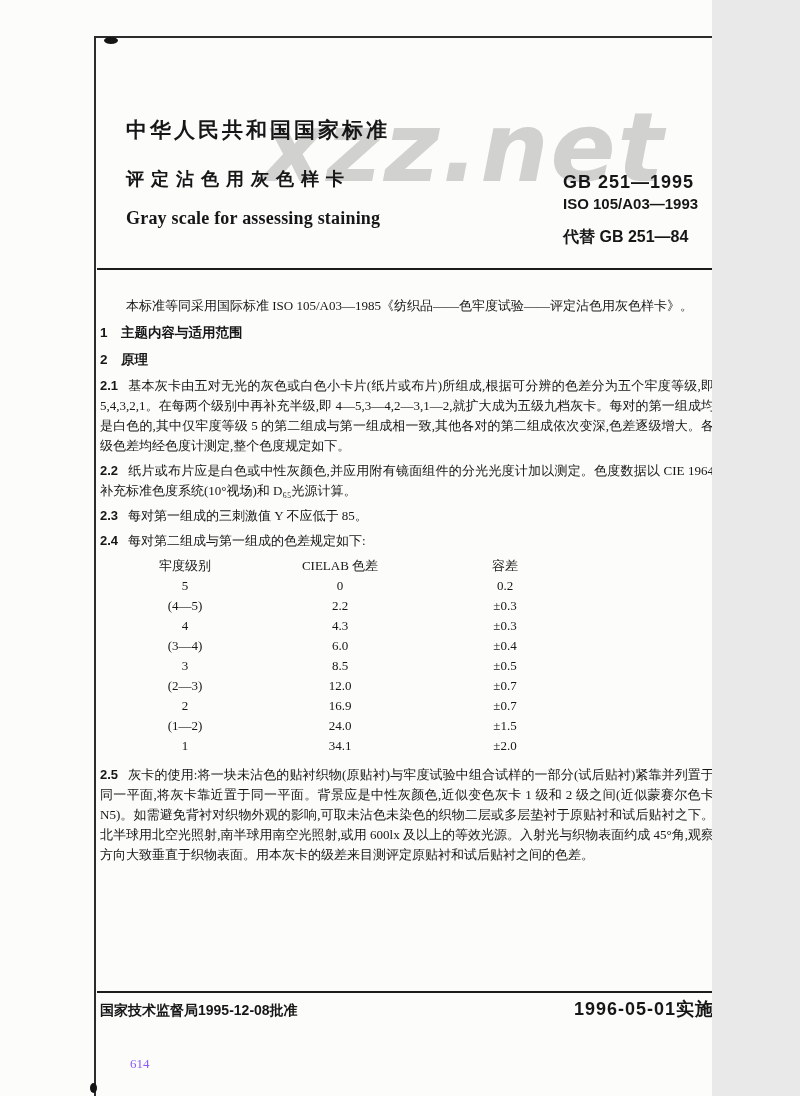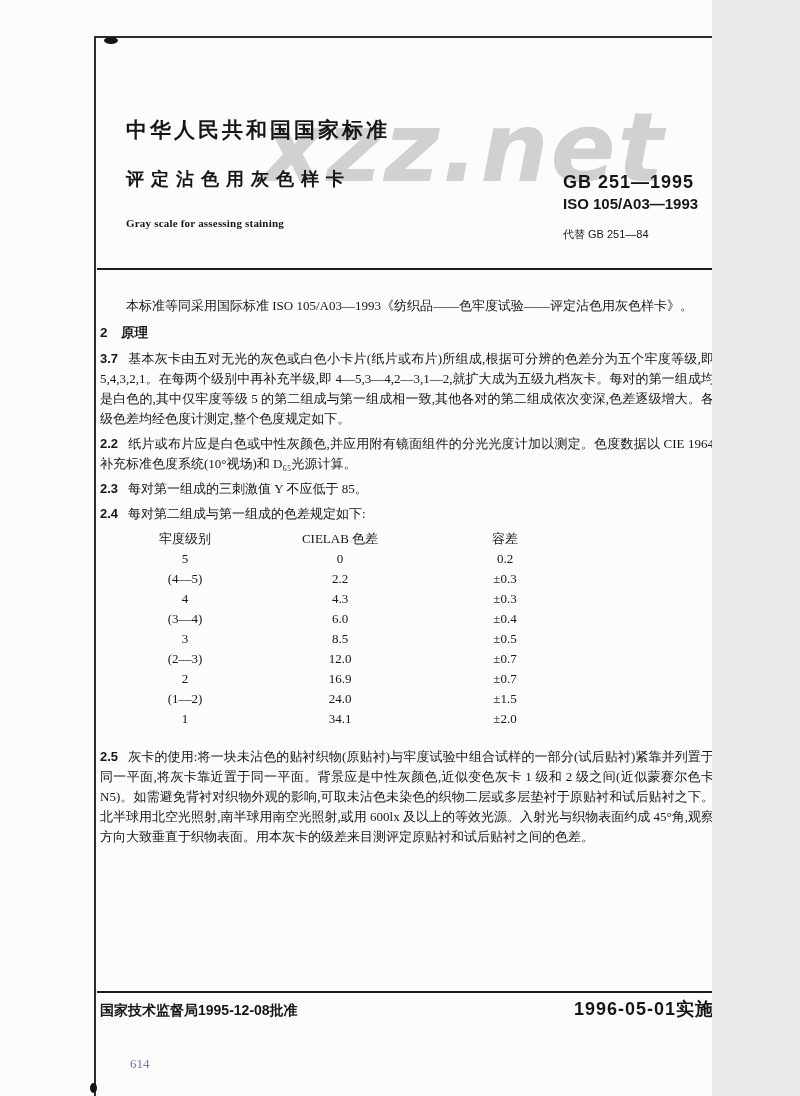--- a/index.html
+++ b/index.html
@@ -15,42 +15,42 @@
 
   .watermark{position:absolute;left:262px;top:92px;z-index:1;
              font-family:"DejaVu Sans","Liberation Sans",sans-serif;
              font-size:96px;font-weight:bold;font-style:italic;
              color:rgba(165,165,165,0.5);letter-spacing:2px;}
 
   .hdr-left{position:absolute;left:126px;top:116px;width:408px;text-align:left;z-index:2;
             font-family:"Liberation Sans","DejaVu Sans",sans-serif;}
   .caption{font-size:21px;font-weight:bold;letter-spacing:3px;}
   .doc-title{margin-top:23px;font-size:18px;font-weight:bold;letter-spacing:7px;}
-  .doc-title-en{margin-top:26px;font-size:11px;font-weight:bold;letter-spacing:.2px;
+  .doc-title-en{margin-top:17px;font-size:18px;font-weight:bold;letter-spacing:.2px;
                 font-family:"Liberation Serif","DejaVu Serif",serif;}
 
   .hdr-codes{position:absolute;left:563px;top:172px;z-index:2;
              font-family:"Liberation Sans","DejaVu Sans",sans-serif;}
   .code-gb{font-size:18px;font-weight:bold;letter-spacing:1px;}
   .code-iso{font-size:15px;font-weight:bold;margin-top:2px;}
-  .code-replaces{font-size:11px;margin-top:15px;font-weight:normal;}
+  .code-replaces{font-size:16px;margin-top:15px;font-weight:bold;}
 
   .rule{position:absolute;left:97px;width:615px;height:2px;background:#1c1c1c;z-index:2;}
   .rule-top{top:268px;}
   .rule-bottom{top:991px;}
 
   .content{position:absolute;left:100px;top:296px;width:614px;z-index:2;
            font-size:13px;line-height:20px;text-align:justify;}
   .para{margin:0 0 5px;}
   .indent{text-indent:26px;}
   .sec-h{font-size:13.5px;font-weight:bold;margin:7px 0 6px;
          font-family:"Liberation Sans","DejaVu Sans",sans-serif;}
   .cnum{font-weight:bold;margin-right:10px;font-family:"Liberation Sans","DejaVu Sans",sans-serif;}
 
-  .spec-table{margin:4px 0 18px 10px;width:480px;}
+  .spec-table{margin:4px 0 9px 10px;width:480px;}
   .t-row{display:grid;grid-template-columns:150px 160px 170px;height:20px;line-height:20px;}
   .t-cell{text-align:center;}
   .tnote{margin-top:1px;}
 
   .footer{position:absolute;left:100px;top:997px;width:614px;z-index:2;
           display:flex;justify-content:space-between;align-items:baseline;
           font-family:"Liberation Sans","DejaVu Sans",sans-serif;}
   .f-left{font-size:14px;font-weight:bold;}
   .f-right{font-size:18px;font-weight:bold;letter-spacing:1px;}
 
@@ -76,26 +76,27 @@
 
   <div class="hdr-codes">
     <div class="code-gb">GB 251—1995</div>
     <div class="code-iso">ISO 105/A03—1993</div>
     <div class="code-replaces">代替 GB 251—84</div>
   </div>
 
   <div class="rule rule-top"></div>
 
   <div class="content">
-    <p class="para indent">本标准等同采用国际标准 ISO 105/A03—1993《纺织品——色牢度试验——评定沾色用灰色样卡》。</p>
+    <p class="para indent">本标准等同采用国际标准 ISO 105/A03—1985《纺织品——色牢度试验——评定沾色用灰色样卡》。</p>
 
+    <h3 class="sec-h">1　主题内容与适用范围</h3>
 
     <h3 class="sec-h">2　原理</h3>
 
-    <p class="para clause"><span class="cnum">3.7</span><span class="ctext">基本灰卡由五对无光的灰色或白色小卡片(纸片或布片)所组成,根据可分辨的色差分为五个牢度等级,即 5,4,3,2,1。在每两个级别中再补充半级,即 4—5,3—4,2—3,1—2,就扩大成为五级九档灰卡。每对的第一组成均是白色的,其中仅牢度等级 5 的第二组成与第一组成相一致,其他各对的第二组成依次变深,色差逐级增大。各级色差均经色度计测定,整个色度规定如下。</span></p>
+    <p class="para clause"><span class="cnum">2.1</span><span class="ctext">基本灰卡由五对无光的灰色或白色小卡片(纸片或布片)所组成,根据可分辨的色差分为五个牢度等级,即 5,4,3,2,1。在每两个级别中再补充半级,即 4—5,3—4,2—3,1—2,就扩大成为五级九档灰卡。每对的第一组成均是白色的,其中仅牢度等级 5 的第二组成与第一组成相一致,其他各对的第二组成依次变深,色差逐级增大。各级色差均经色度计测定,整个色度规定如下。</span></p>
 
     <p class="para clause"><span class="cnum">2.2</span><span class="ctext">纸片或布片应是白色或中性灰颜色,并应用附有镜面组件的分光光度计加以测定。色度数据以 CIE 1964 补充标准色度系统(10°视场)和 D₆₅光源计算。</span></p>
 
     <p class="para clause"><span class="cnum">2.3</span><span class="ctext">每对第一组成的三刺激值 Y 不应低于 85。</span></p>
 
     <p class="para clause"><span class="cnum">2.4</span><span class="ctext">每对第二组成与第一组成的色差规定如下:</span></p>
 
     <div class="spec-table">
       <div class="t-row t-head">
         <span class="t-cell">牢度级别</span>

